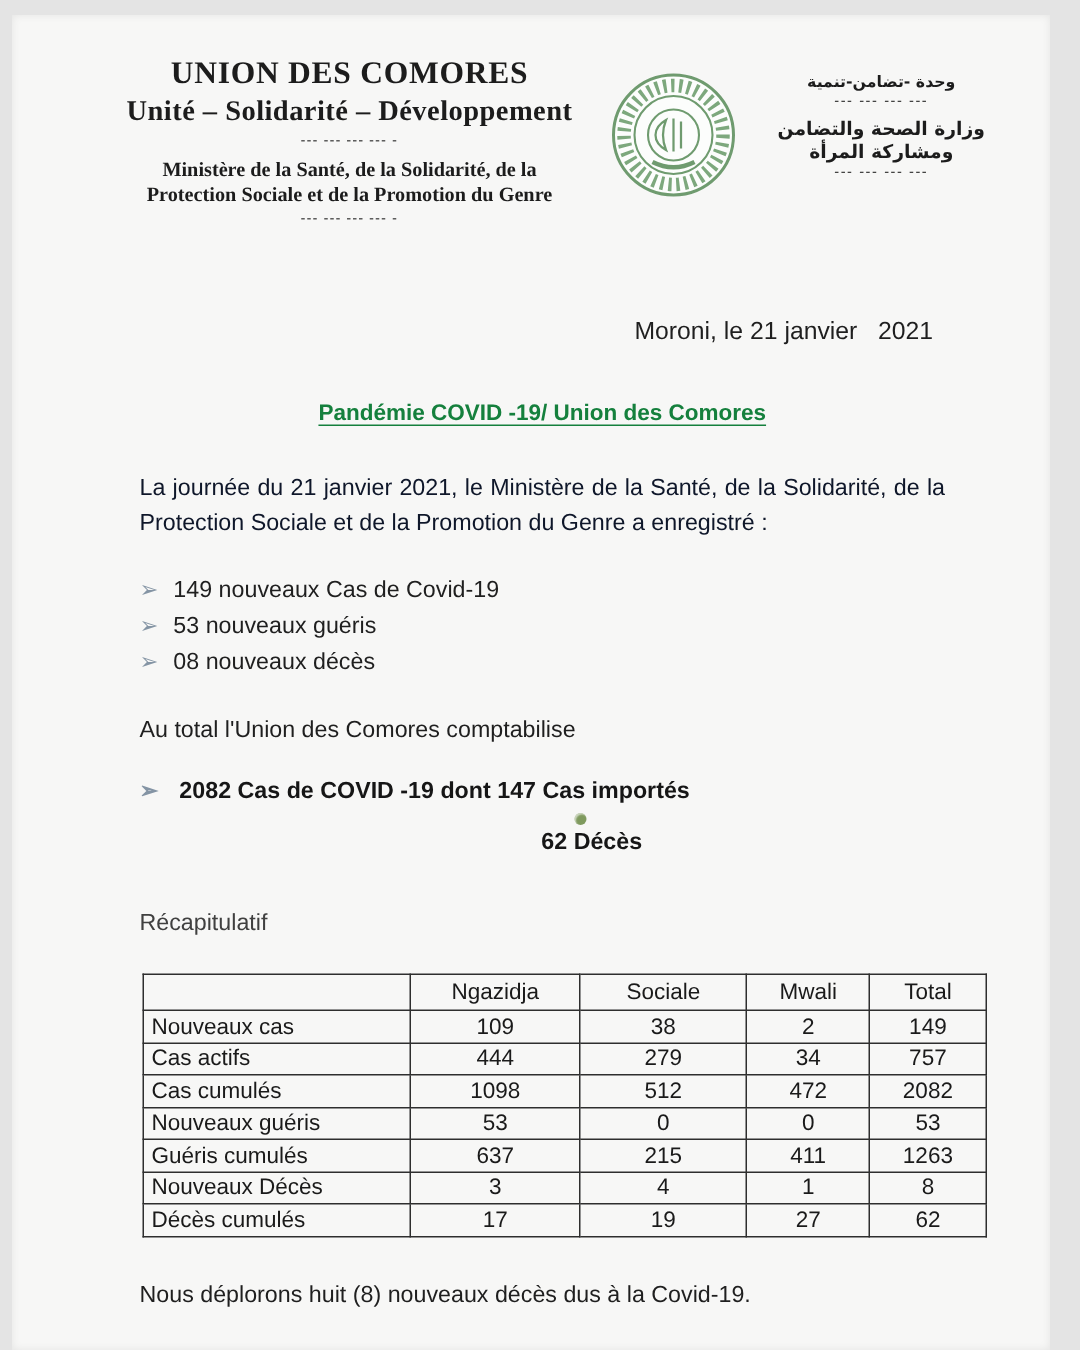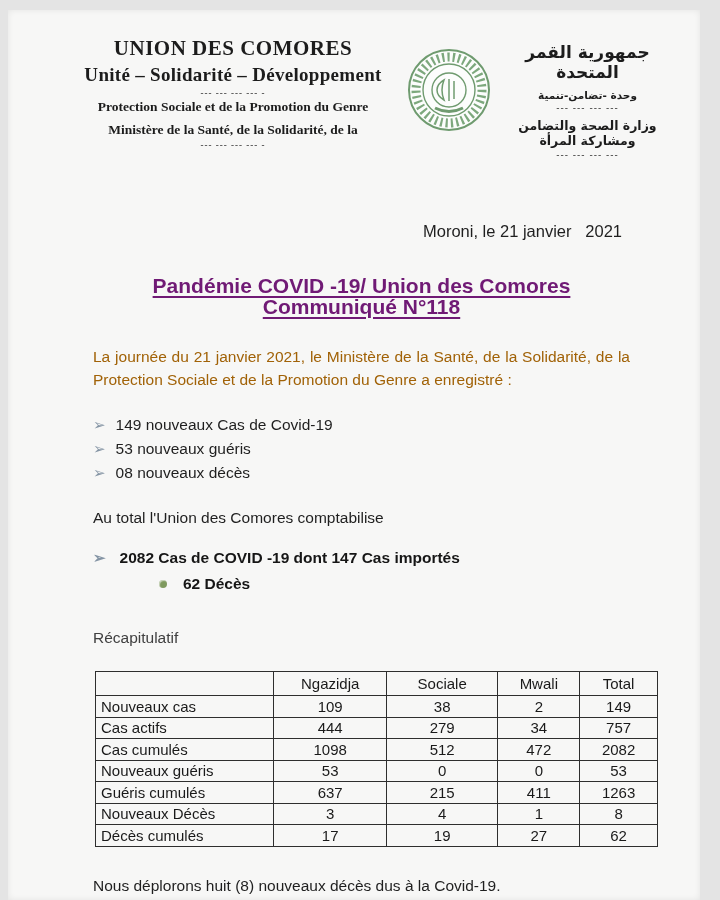--- a/index.html
+++ b/index.html
@@ -60,35 +60,35 @@
     text-align: right;
     padding-right: 8px;
     font-size: 16.5px;
     white-space: pre;
     color: #1f1f1f;
   }
 
   
   .title-block { margin-top: 34px; text-align: center; }
   .title-line {
-    font-size: 21px;
+    font-size: 15px;
     font-weight: bold;
     text-decoration: underline;
     text-underline-offset: 3px;
     line-height: 21px;
-    color: #701a75;
+    color: #15803d;
   }
 
   
   .intro {
     margin-top: 29px;
     font-size: 15.5px;
     line-height: 22.5px;
     text-align: justify;
-    color: #a16207;
+    color: #0f172a;
   }
 
   .arrow-list { list-style: none; margin-top: 22px; }
   .arrow-list li {
     font-size: 15.5px;
     line-height: 24px;
     display: flex;
     align-items: baseline;
     color: #1f1f1f;
   }
@@ -112,20 +112,21 @@
   .total-bullet .arrow-icon { margin-right: 14px; }
 
   .dot-list { list-style: none; margin: 5px 0 0 66px; }
   .dot-list li {
     font-size: 15.5px;
     font-weight: bold;
     line-height: 23px;
     display: flex;
     align-items: center;
     color: #161616;
+    flex-direction: column;
   }
   .dot-icon {
     width: 8px; height: 8px;
     border-radius: 50%;
     background: #7f9a5e;
     box-shadow: inset 1px 1px 1px rgba(255,255,255,0.6);
     margin-right: 16px;
     flex: 0 0 auto;
   }
 
@@ -169,52 +170,50 @@
 </head>
 <body>
 
 <div class="sheet">
 
   <header class="doc-header">
     <div class="hdr-left">
       <div class="hl-title">UNION DES COMORES</div>
       <div class="hl-motto">Unité  –  Solidarité  –  Développement</div>
       <div class="hl-dash">--- --- --- --- -</div>
+      <div class="hl-min first">Ministère de la Santé, de la Solidarité, de la</div>
       <div class="hl-min">Protection Sociale et de la Promotion du Genre</div>
-      <div class="hl-min first">Ministère de la Santé, de la Solidarité, de la</div>
       <div class="hl-dash">--- --- --- --- -</div>
     </div>
 
     <div class="hdr-seal">
       <svg class="seal-svg" width="96" height="96" viewBox="0 0 96 96">
         <circle cx="48" cy="48" r="40" fill="#fcfdfc" stroke="#6f9b6f" stroke-width="2"></circle>
         <circle cx="48" cy="48" r="33" fill="none" stroke="#7da87d" stroke-width="9" stroke-dasharray="2.2 3.1"></circle>
         <circle cx="48" cy="48" r="26" fill="none" stroke="#6f9b6f" stroke-width="1.4"></circle>
         <circle cx="48" cy="48" r="17" fill="none" stroke="#6f9b6f" stroke-width="1.4"></circle>
         <path d="M43 38 q-4 10 0 20 q-7-4-7-10 t7-10z" fill="none" stroke="#6f9b6f" stroke-width="1.5"></path>
         <line x1="48" y1="37" x2="48" y2="59" stroke="#6f9b6f" stroke-width="1.5"></line>
         <line x1="53" y1="39" x2="53" y2="57" stroke="#6f9b6f" stroke-width="1.5"></line>
         <path d="M34 66 q14 7 28 0" fill="none" stroke="#6f9b6f" stroke-width="3"></path>
       </svg>
     </div>
 
     <div class="hdr-right">
-      <div class="ar-country">جمهورية القمر المتحدة</div>
       <div class="ar-motto">وحدة  -تضامن-تنمية</div>
       <div class="ar-dash">--- --- --- ---</div>
       <div class="ar-ministry">وزارة الصحة والتضامن ومشاركة المرأة</div>
       <div class="ar-dash">--- --- --- ---</div>
     </div>
   </header>
 
   <div class="dateline">Moroni, le 21 janvier   2021</div>
 
   <div class="title-block">
     <div class="title-line">Pandémie COVID -19/ Union des Comores</div>
-    <div class="title-line">Communiqué N°118</div>
   </div>
 
   <p class="intro">La journée du 21 janvier 2021, le Ministère de la Santé, de la Solidarité, de la Protection Sociale et de la Promotion du Genre a enregistré :</p>
 
   <ul class="arrow-list">
     <li>
       <span class="arrow-icon">➢</span>
       <span>149 nouveaux Cas de Covid-19</span>
     </li>
     <li>

